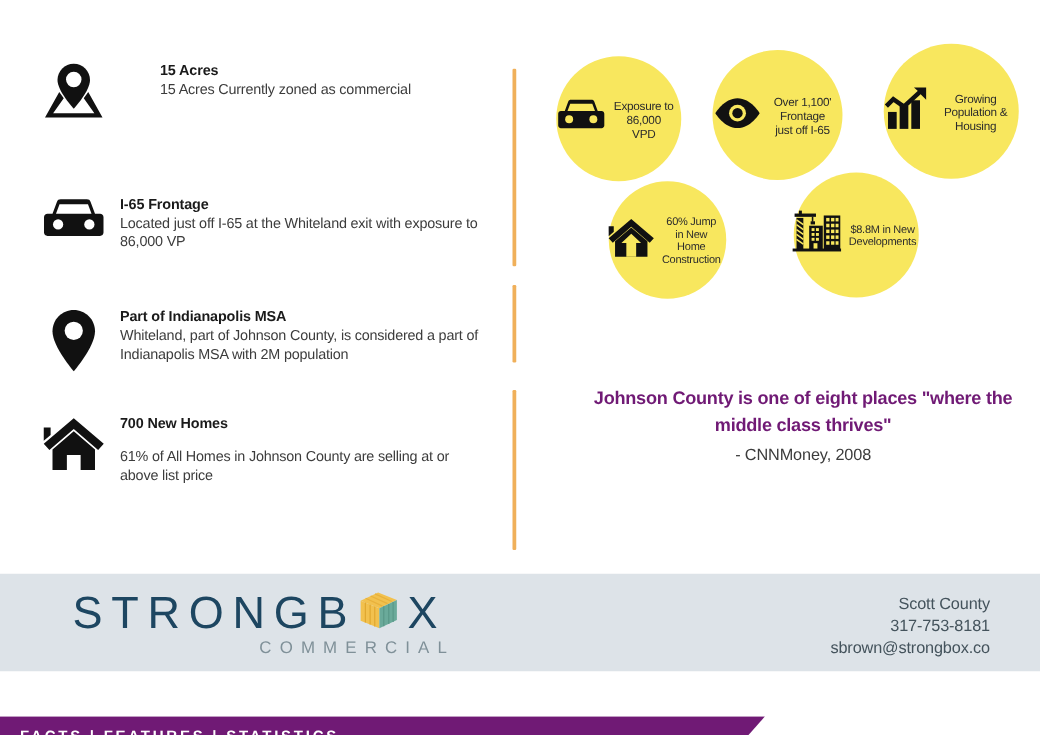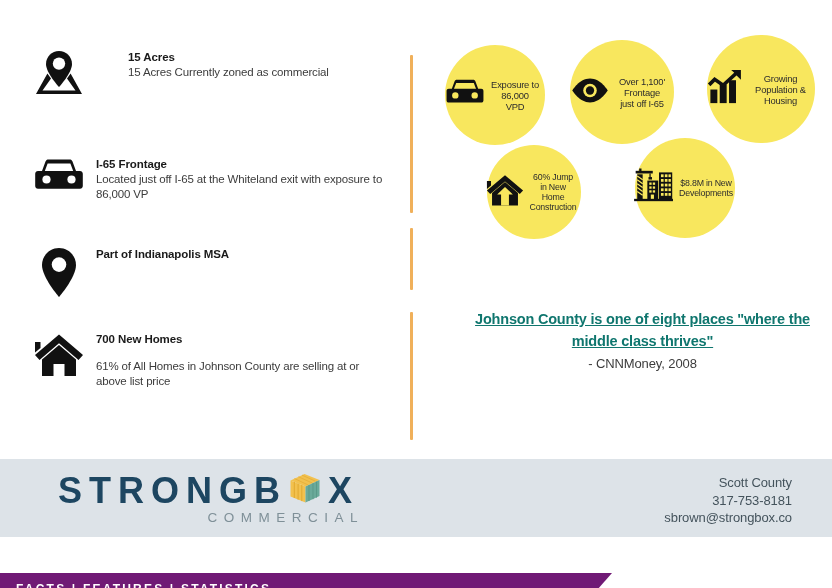--- a/index.html
+++ b/index.html
@@ -111,24 +111,23 @@
     position: absolute;
     left: 470px;
     top: 308px;
     width: 345px;
     text-align: center;
   }
   #quote-text {
     font-size: 14.5px;
     font-weight: bold;
     line-height: 22px;
-    color: #0f766e;
+    color: #701a75;
     margin: 0;
     letter-spacing: -0.2px;
-    text-decoration: underline;
   }
   #quote-attribution {
     font-size: 13px;
     line-height: 20px;
     color: #3c3c3c;
     margin: 2px 0 0 0;
     letter-spacing: -0.1px;
   }
 
   
@@ -141,23 +140,23 @@
     background: #dde3e8;
   }
   #logo-wrap {
     position: absolute;
     left: 58px;
     top: 11px;
     width: 310px;
   }
   #logo-wordmark {
     display: flex;
-    align-items: center;
+    align-items: flex-start;
     font-size: 36px;
-    font-weight: bold;
+    font-weight: normal;
     letter-spacing: 7px;
     color: #1d4661;
     line-height: 40px;
   }
   #logo-boxicon {
     display: inline-block;
     margin: 0 6px 0 1px;
     position: relative;
     top: 1px;
   }
@@ -239,20 +238,21 @@
 
   <div class="feature-row" style="top:205px;">
     <div class="feature-icon">
       <svg width="50" height="52" viewBox="0 0 50 52">
         <path d="M25 1 C15.6 1 8 8.6 8 18 C8 30.5 25 50 25 50 C25 50 42 30.5 42 18 C42 8.6 34.4 1 25 1 Z" fill="#111"></path>
         <circle cx="25" cy="17.6" r="7.3" fill="#fff"></circle>
       </svg>
     </div>
     <div class="feature-text">
       <p class="feature-title">Part of Indianapolis MSA</p>
+      <p class="feature-desc">Whiteland, part of Johnson County, is considered a part of Indianapolis MSA with 2M population</p>
     </div>
   </div>
 
   <div class="feature-row" style="top:290px;">
     <div class="feature-icon">
       <svg width="50" height="46" viewBox="0 0 50 46">
         <path d="M25 2.5 L49 23 L44.5 28 L25 11.2 L5.5 28 L1 23 Z" fill="#111"></path>
         <path d="M8 27.5 L25 13 L42 27.5 L42 44 L30.5 44 L30.5 32 L19.5 32 L19.5 44 L8 44 Z" fill="#111"></path>
         <rect x="21.8" y="34" width="6.4" height="10" fill="#fff"></rect>
         <path d="M1 10 L1 20.5 L6.5 16 L6.5 10 Z" fill="#111"></path>

